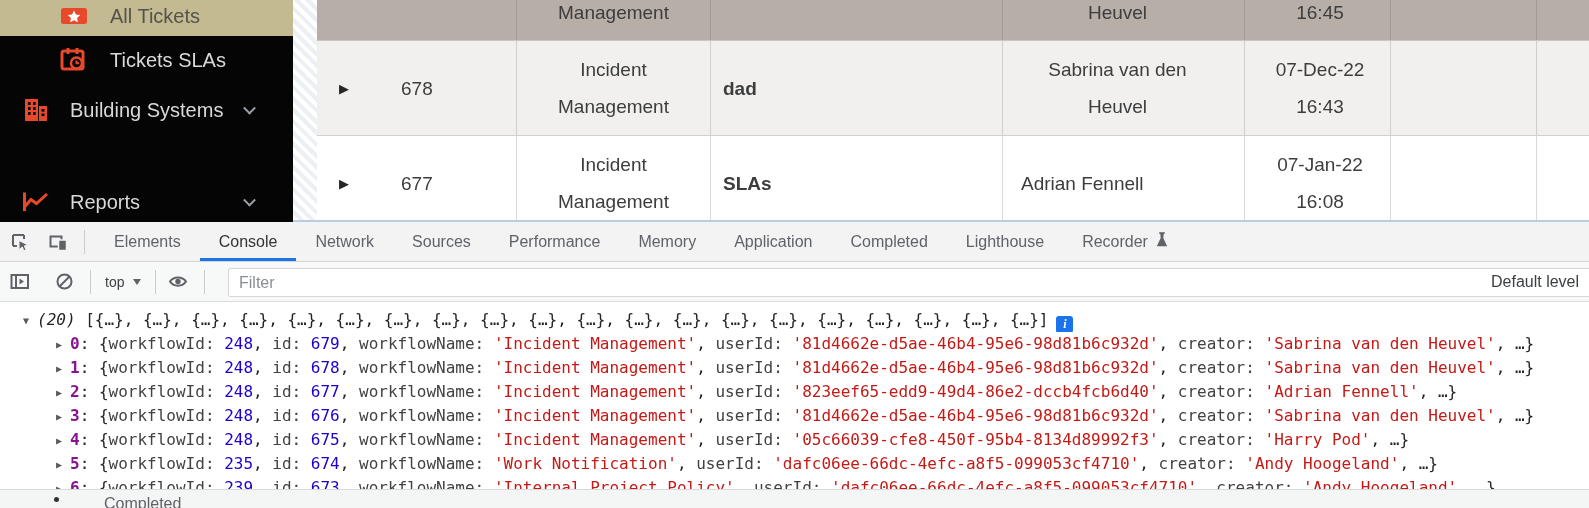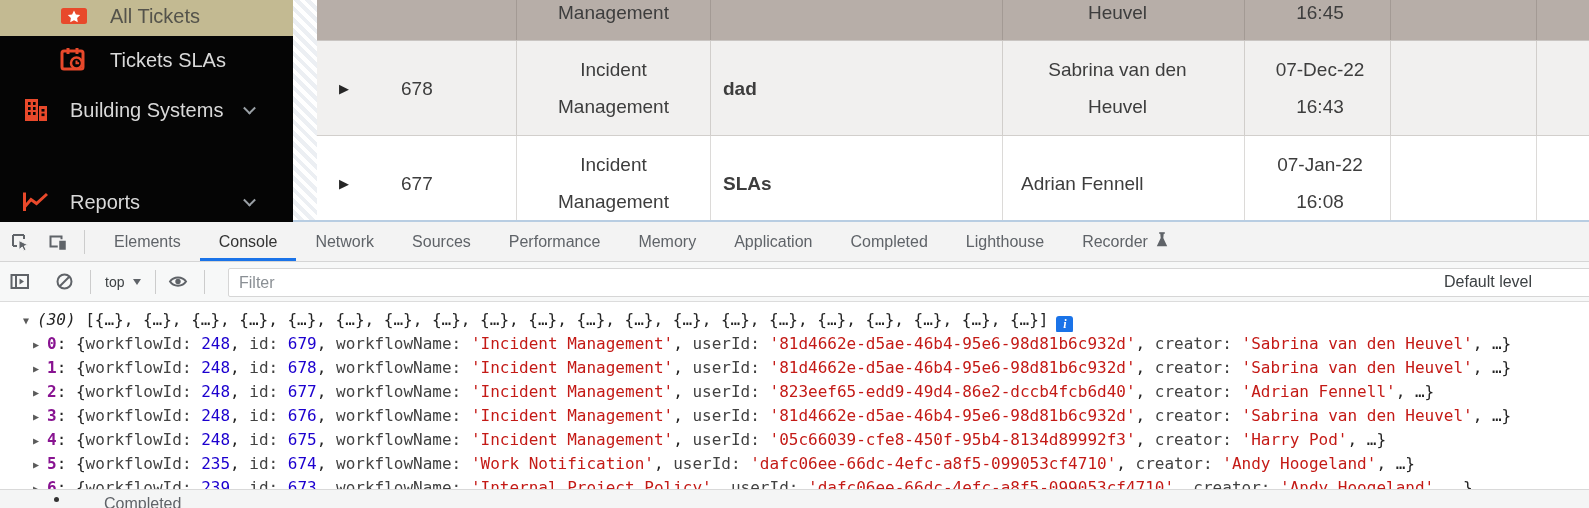--- a/index.html
+++ b/index.html
@@ -67,26 +67,26 @@
               display:flex; align-items:center; position:relative; color:#5f6368; }
   .ct1 { margin-left:8px; } .ct2 { margin-left:20px; }
   .ctx { display:flex; align-items:center; gap:9px; font-size:14px; color:#3c4043;
          cursor:pointer; margin-left:4px; }
   .caret { width:0; height:0; border-left:4.5px solid transparent;
            border-right:4.5px solid transparent; border-top:6px solid #5f6368; }
   .filter-input { position:absolute; left:228px; top:6px; width:1506px; height:29px;
                   border:1px solid #d6d6d6; border-radius:2px; background:#fff;
                   font:16px "Liberation Sans",sans-serif; color:#6d28d9; padding:0 10px; }
   .filter-input::placeholder { color:#8a8f94; }
-  .deflevel { position:absolute; left:1444px; top:0; height:100%; display:flex;
+  .deflevel { position:absolute; left:1491px; top:0; height:100%; display:flex;
               align-items:center; font-size:16px; color:#3c4043; white-space:nowrap; cursor:pointer; }
 
   .cout { height:206px; position:relative; overflow:hidden; background:#fff; padding-top:6px;
           font-family:"DejaVu Sans Mono","Liberation Mono",monospace; font-size:16px; color:#242424; }
-  .cline { height:24px; line-height:24px; white-space:nowrap; padding-left:33px; overflow:hidden; }
+  .cline { height:24px; line-height:24px; white-space:nowrap; padding-left:56px; overflow:hidden; }
   .csummary { padding-left:23px; }
   .tri { display:inline-block; width:14px; font-size:10px; color:#5a5a5a;
          vertical-align:1px; cursor:pointer; }
   .cnt { font-style:italic; }
   .idx { color:#881391; font-weight:600; }
   .nm  { color:#424242; }
   .num { color:#1c00cf; }
   .str { color:#c41a16; }
   .info-badge { display:inline-block; width:17px; height:17px; background:#1a73e8; color:#fff;
                 border-radius:3px; text-align:center; margin-left:8px; vertical-align:-3px;
@@ -300,21 +300,21 @@
             <path d="M2 9.5 C5.5 4,14.5 4,18 9.5 C14.5 15,5.5 15,2 9.5 Z" fill="none" stroke="#5f6368" stroke-width="2"></path>
             <circle cx="10" cy="9.5" r="2.7" fill="#5f6368"></circle>
           </svg>
       </span>
       <span class="vdiv"></span>
       <input class="filter-input" value="" placeholder="Filter" style="">
       <div class="deflevel">Default level</div>
     </div>
 
     <div class="cout" id="consoleOut">
-      <div class="cline csummary"><span class="tri">▼</span><span class="cnt">(30)</span><span> [{…}, {…}, {…}, {…}, {…}, {…}, {…}, {…}, {…}, {…}, {…}, {…}, {…}, {…}, {…}, {…}, {…}, {…}, {…}, {…}]</span><span class="info-badge">i</span></div>
+      <div class="cline csummary"><span class="tri">▼</span><span class="cnt">(20)</span><span> [{…}, {…}, {…}, {…}, {…}, {…}, {…}, {…}, {…}, {…}, {…}, {…}, {…}, {…}, {…}, {…}, {…}, {…}, {…}, {…}]</span><span class="info-badge">i</span></div>
         <div class="cline centry"><span class="tri">▶</span><span class="idx">0</span><span>: {</span><span class="nm">workflowId: </span><span class="num">248</span><span>, </span><span class="nm">id: </span><span class="num">679</span><span>, </span><span class="nm">workflowName: </span><span class="str">'Incident Management'</span><span>, </span><span class="nm">userId: </span><span class="str">'81d4662e-d5ae-46b4-95e6-98d81b6c932d'</span><span>, </span><span class="nm">creator: </span><span class="str">'Sabrina van den Heuvel'</span><span>, …}</span></div>
         <div class="cline centry"><span class="tri">▶</span><span class="idx">1</span><span>: {</span><span class="nm">workflowId: </span><span class="num">248</span><span>, </span><span class="nm">id: </span><span class="num">678</span><span>, </span><span class="nm">workflowName: </span><span class="str">'Incident Management'</span><span>, </span><span class="nm">userId: </span><span class="str">'81d4662e-d5ae-46b4-95e6-98d81b6c932d'</span><span>, </span><span class="nm">creator: </span><span class="str">'Sabrina van den Heuvel'</span><span>, …}</span></div>
         <div class="cline centry"><span class="tri">▶</span><span class="idx">2</span><span>: {</span><span class="nm">workflowId: </span><span class="num">248</span><span>, </span><span class="nm">id: </span><span class="num">677</span><span>, </span><span class="nm">workflowName: </span><span class="str">'Incident Management'</span><span>, </span><span class="nm">userId: </span><span class="str">'823eef65-edd9-49d4-86e2-dccb4fcb6d40'</span><span>, </span><span class="nm">creator: </span><span class="str">'Adrian Fennell'</span><span>, …}</span></div>
         <div class="cline centry"><span class="tri">▶</span><span class="idx">3</span><span>: {</span><span class="nm">workflowId: </span><span class="num">248</span><span>, </span><span class="nm">id: </span><span class="num">676</span><span>, </span><span class="nm">workflowName: </span><span class="str">'Incident Management'</span><span>, </span><span class="nm">userId: </span><span class="str">'81d4662e-d5ae-46b4-95e6-98d81b6c932d'</span><span>, </span><span class="nm">creator: </span><span class="str">'Sabrina van den Heuvel'</span><span>, …}</span></div>
         <div class="cline centry"><span class="tri">▶</span><span class="idx">4</span><span>: {</span><span class="nm">workflowId: </span><span class="num">248</span><span>, </span><span class="nm">id: </span><span class="num">675</span><span>, </span><span class="nm">workflowName: </span><span class="str">'Incident Management'</span><span>, </span><span class="nm">userId: </span><span class="str">'05c66039-cfe8-450f-95b4-8134d89992f3'</span><span>, </span><span class="nm">creator: </span><span class="str">'Harry Pod'</span><span>, …}</span></div>
         <div class="cline centry"><span class="tri">▶</span><span class="idx">5</span><span>: {</span><span class="nm">workflowId: </span><span class="num">235</span><span>, </span><span class="nm">id: </span><span class="num">674</span><span>, </span><span class="nm">workflowName: </span><span class="str">'Work Notification'</span><span>, </span><span class="nm">userId: </span><span class="str">'dafc06ee-66dc-4efc-a8f5-099053cf4710'</span><span>, </span><span class="nm">creator: </span><span class="str">'Andy Hoogeland'</span><span>, …}</span></div>
         <div class="cline centry"><span class="tri">▶</span><span class="idx">6</span><span>: {</span><span class="nm">workflowId: </span><span class="num">239</span><span>, </span><span class="nm">id: </span><span class="num">673</span><span>, </span><span class="nm">workflowName: </span><span class="str">'Internal Project Policy'</span><span>, </span><span class="nm">userId: </span><span class="str">'dafc06ee-66dc-4efc-a8f5-099053cf4710'</span><span>, </span><span class="nm">creator: </span><span class="str">'Andy Hoogeland'</span><span>, …}</span></div>
         <div class="cstrip">
         <span class="cdot"></span>
         <span class="cstrip-text">Completed</span>

